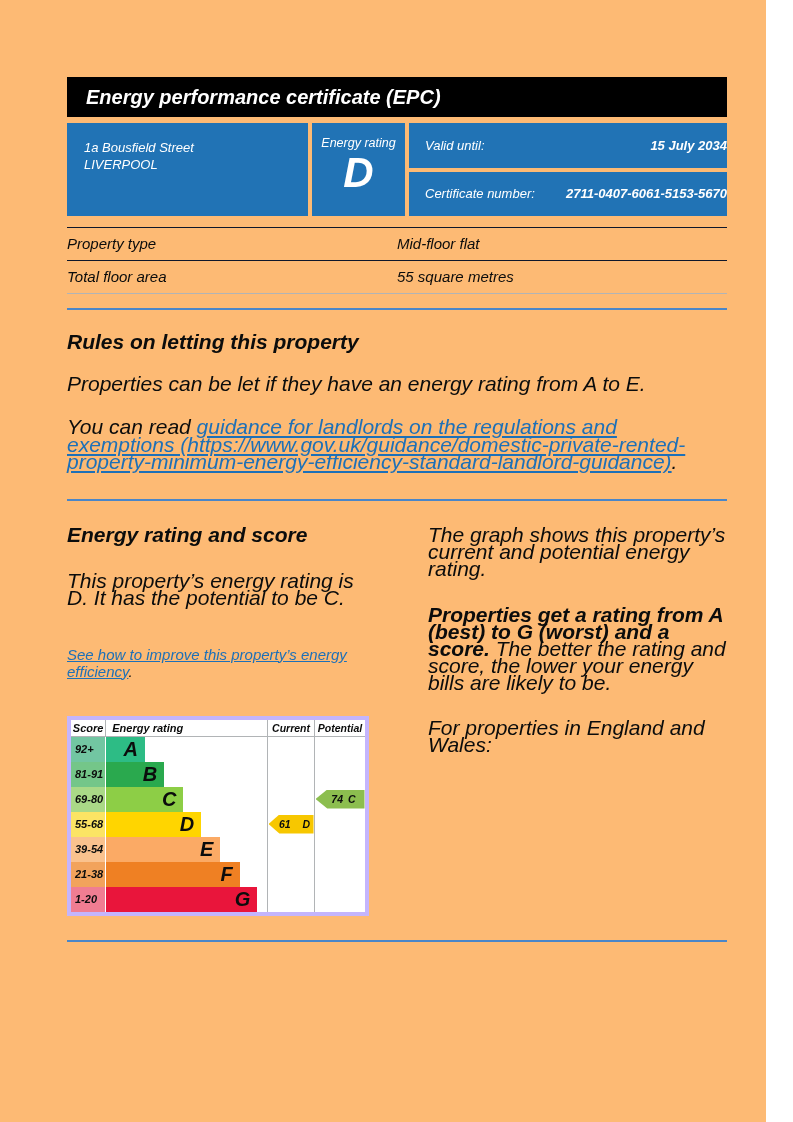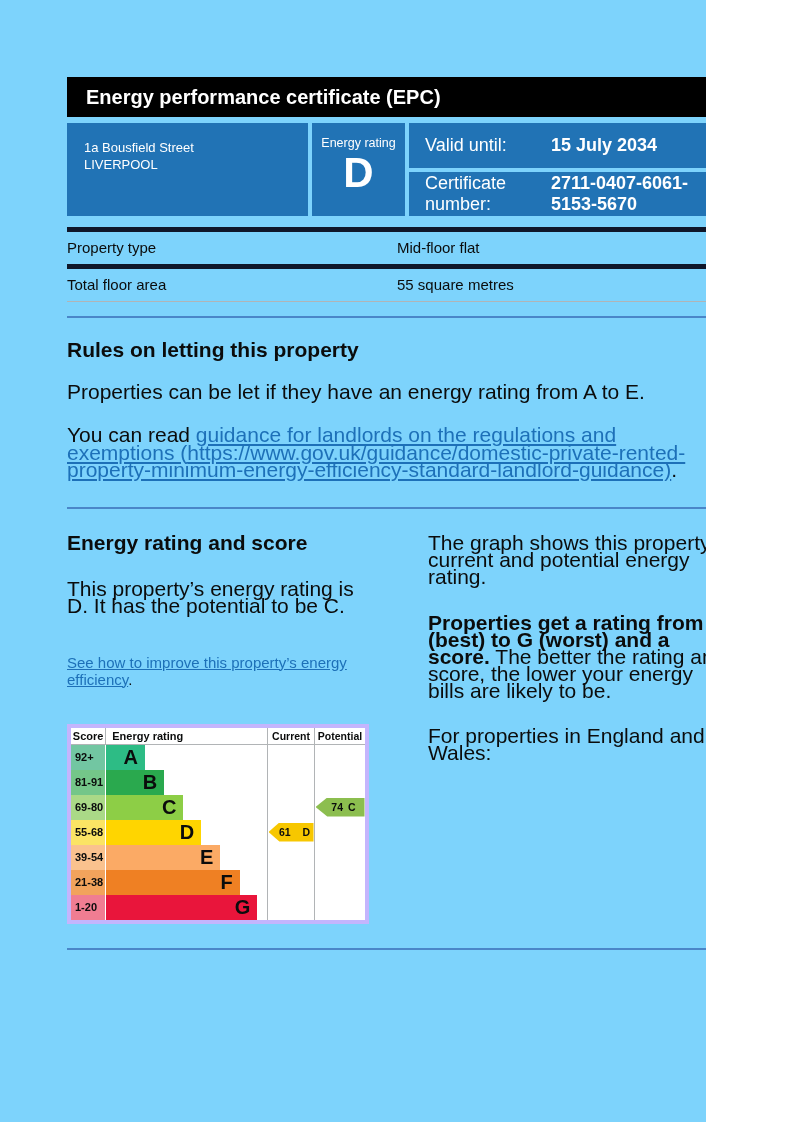--- a/index.html
+++ b/index.html
@@ -1,39 +1,39 @@
 <!DOCTYPE html>
 <html><head>
 <meta charset="utf-8">
 <style>
   * { margin:0; padding:0; box-sizing:border-box; }
   html,body { background:#fff; }
   body { font-family:"Liberation Sans", sans-serif; color:#0b0c0c; }
-  .page { position:relative; width:706px; height:1122px; background:#7dd3fc; overflow:hidden; }
+  .page { position:relative; width:766px; height:1122px; background:#fdba74; overflow:hidden;font-style:italic; }
   .content { position:absolute; left:67px; top:0; width:660px; }
 
   
   .title-bar { margin-top:77px; height:40px; background:#000; color:#fff;
     display:flex; align-items:center; padding-left:19px; font-size:20px; font-weight:bold; }
 
   
   .panels { display:flex; margin-top:6px; height:93px; gap:4px; }
   .panel { background:#2173b5; color:#fff; }
   .address-panel { width:241px; padding:16px 10px 0 17px; font-size:13px; line-height:17px; }
   .rating-panel { width:93px; text-align:center; padding-top:13px; }
   .rating-panel .rp-label { font-size:12.5px; }
   .rating-panel .rp-value { font-size:42px; font-weight:bold; line-height:46px; }
   .right-panels { flex:1; display:flex; flex-direction:column; gap:4px; }
-  .info-panel { flex:1; display:flex; align-items:center; font-size:18px; }
+  .info-panel { flex:1; display:flex; align-items:center; font-size:13px;justify-content:space-between; }
   .info-label { width:142px; padding-left:16px; flex-shrink:0; }
   .info-value { font-weight:bold; }
 
   
   .property-table { margin-top:11px; font-size:15px; border-bottom:1px solid #b1b4b6; }
-  .prow { display:flex; border-top:5px solid #0f172a; padding:7px 0 8px; }
+  .prow { display:flex; border-top:1px solid #0f172a; padding:7px 0 8px; }
   .plabel { width:330px; }
 
   .section-rule { border:none; border-top:2px solid #4a86c8; }
   .rule-1 { margin-top:14px; }
   .rule-2 { margin-top:28px; }
   .rule-3 { margin-top:24px; }
 
   h2 { font-size:21px; font-weight:bold; }
   p, .line { font-size:21px; line-height:17px; }
   a.doc-link { color:#1d70b8; text-decoration:underline; cursor:pointer; }

